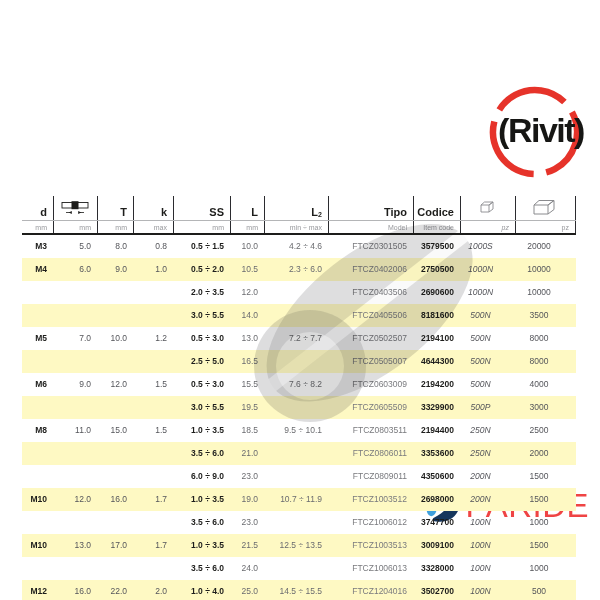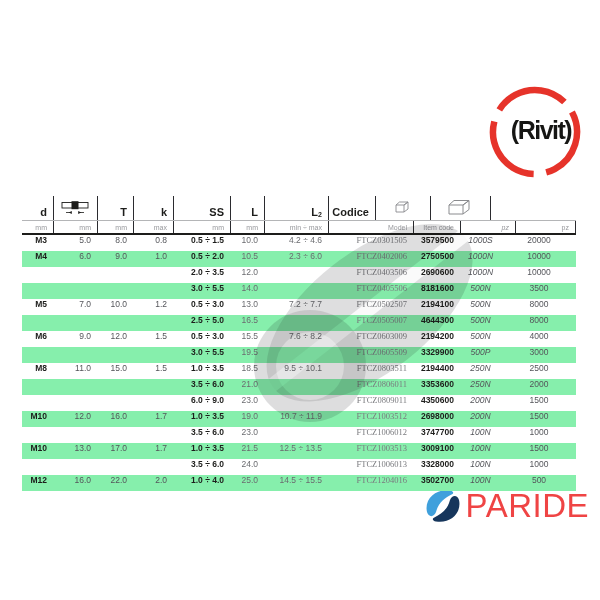--- a/index.html
+++ b/index.html
@@ -3,52 +3,52 @@
 <meta charset="utf-8">
 <style>
   html,body{margin:0;padding:0;}
   body{width:600px;height:600px;background:#ffffff;font-family:"Liberation Sans",sans-serif;position:relative;overflow:hidden;}
   #canvas{position:absolute;inset:0;width:600px;height:600px;background:#fff;}
 
   
   .rivit-logo{position:absolute;top:86px;right:13px;width:104px;height:92px;}
   .rivit-logo svg{position:absolute;inset:0;}
   .rivit-word{position:absolute;left:12px;right:0;top:50%;transform:translateY(-54%);
-    text-align:center;font-weight:700;font-size:25px;letter-spacing:-1.5px;color:#161614;}
+    text-align:center;font-weight:700;font-size:34px;letter-spacing:-1.5px;color:#161614;}
 
   
   .paride-logo{position:absolute;top:486px;right:11px;display:flex;align-items:center;gap:3px;}
   .paride-word{font-weight:400;font-size:33px;letter-spacing:0.5px;color:#ef4444;transform:scaleY(1.02);}
 
   
   .watermark{position:absolute;left:238px;top:214px;width:262px;height:212px;
     mix-blend-mode:multiply;pointer-events:none;z-index:5;}
 
   
   .tbl{position:absolute;left:22px;top:196px;width:554px;font-size:8.5px;color:#54555a;z-index:2;}
   .hrow{display:flex;}
   .hrowA{height:24px;border-bottom:1px solid #b4b5b7;}
   .hrowB{height:12px;border-bottom:2px solid #1d1d1b;}
   .hcell{box-sizing:border-box;border-right:1px solid #2b2b2f;display:flex;align-items:flex-end;justify-content:flex-end;padding:0 6px 2px 0;}
   .hrowA .hcell{font-weight:700;font-size:11px;color:#1d1d1b;}
   .hrowB .hcell{font-weight:400;font-size:7px;color:#96979b;padding-bottom:2px;}
   .hcell.icon-cell{justify-content:center;padding-right:2px;align-items:center;}
   sub.lsub{font-size:7px;line-height:1;}
 
-  .trow{display:flex;height:16px;align-items:flex-start;}
-  .trow.alt{background:#86efac;}
+  .trow{display:flex;height:23px;align-items:center;}
+  .trow.alt{background:#fef9c3;}
   .cell{box-sizing:border-box;text-align:right;padding-right:7px;white-space:nowrap;overflow:visible;line-height:11.3px;}
 
   .c0{width:32px;} .c1{width:44px;} .c2{width:36px;} .c3{width:40px;}
   .c4{width:57px;} .c5{width:34px;} .c6{width:64px;} .c7{width:85px;}
   .c8{width:47px;} .c9{width:55px;font-style:italic;} .c10{width:60px;}
 
   .cell.c0,.cell.c4,.cell.c8{font-weight:700;color:#1d1d1b;}
   .cell.c5,.cell.c6{color:#6a6b6f;}
-  .cell.c7{color:#797a7e;font-family:Liberation Serif, serif;}
+  .cell.c7{color:#797a7e;}
   .cell.c9{text-align:center;padding-right:16px;}
   .cell.c10{text-align:center;padding-right:14px;}
 </style>
 </head>
 <body>
 
 <div id="canvas">
 
   <div class="rivit-logo">
     <svg viewBox="0 0 104 92" width="104" height="92">
@@ -81,20 +81,23 @@
         </div>
       <div class="hcell c4">
           <span>SS</span>
         </div>
       <div class="hcell c5">
           <span>L</span>
         </div>
       <div class="hcell c6">
           <span>L</span>
           <sub class="lsub">2</sub>
+        </div>
+      <div class="hcell c7">
+          <span>Tipo</span>
         </div>
       <div class="hcell c8">
           <span>Codice</span>
         </div>
       <div class="hcell c9 icon-cell">
         <svg width="17" height="14" viewBox="0 0 17 14">
           <path d="M2 5 L10 5 L10 12 L2 12 Z M2 5 L5.5 2 L14 2 L10 5 M10 5 L14 2 L14 9 L10 12" fill="#ffffff" stroke="#8a8b8e" stroke-width="0.9" stroke-linejoin="round"></path>
         </svg>
       </div>
       <div class="hcell c10 icon-cell">

